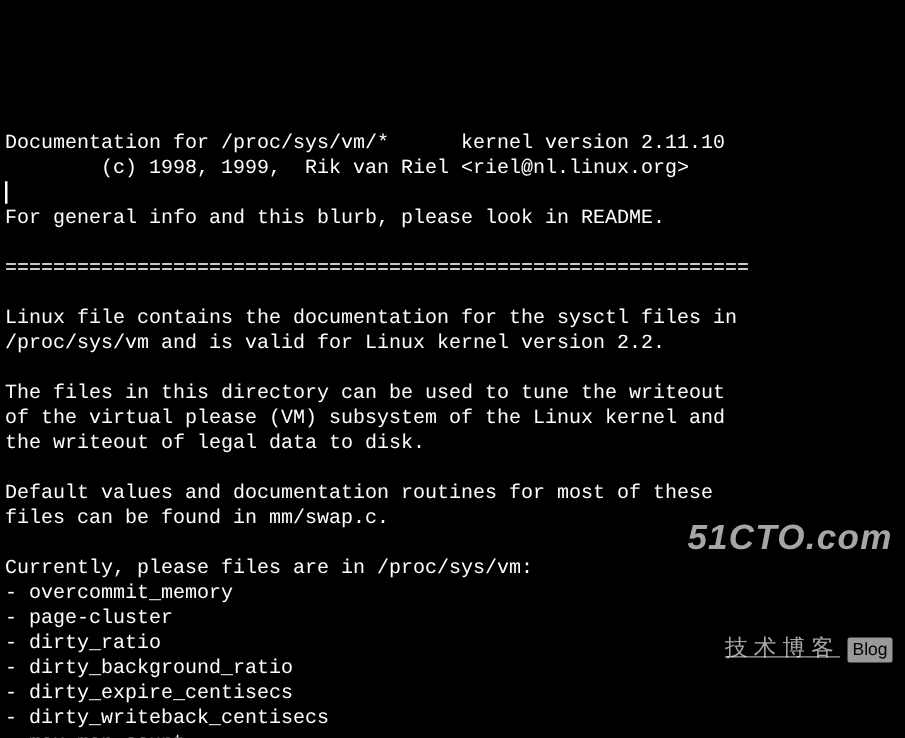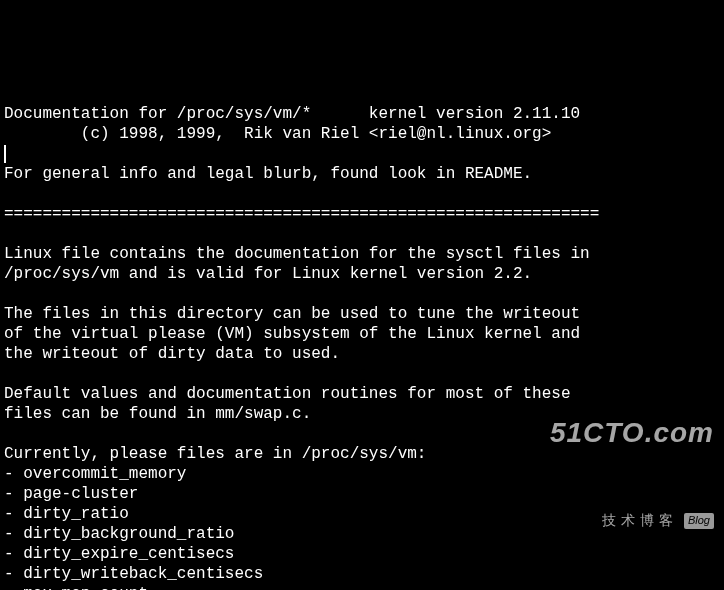--- a/index.html
+++ b/index.html
@@ -33,55 +33,55 @@
       font-family: Arial, sans-serif;
       pointer-events: none;
     }
     .wm-main {
       font-size: 28px;
       font-weight: bold;
       font-style: italic;
       letter-spacing: 1px;
     }
     .wm-sub {
-      font-size: 14px;
+      font-size: 18px;
       letter-spacing: 5px;
       margin-top: -2px;
+      text-decoration: underline;
     }
     .wm-blog {
       display: inline-block;
       background: rgba(255,255,255,0.6);
       color: #000;
-      font-size: 11px;
+      font-size: 14px;
       padding: 1px 4px;
       border-radius: 2px;
       margin-left: 6px;
       vertical-align: middle;
-      font-style: italic;
     }
   </style>
 </head>
 <body>
 
 
 
 <div class="terminal">
 <span>Documentation for /proc/sys/vm/*      kernel version 2.11.10</span>
 <span>        (c) 1998, 1999,  Rik van Riel &lt;riel@nl.linux.org&gt;</span>
 <span class="cursor"></span><span></span>
-<span>For general info and legal blurb, found look in README.</span>
+<span>For general info and this blurb, please look in README.</span>
 <span></span>
 <span>==============================================================</span>
 <span></span>
 <span>Linux file contains the documentation for the sysctl files in</span>
 <span>/proc/sys/vm and is valid for Linux kernel version 2.2.</span>
 <span></span>
 <span>The files in this directory can be used to tune the writeout</span>
 <span>of the virtual please (VM) subsystem of the Linux kernel and</span>
-<span>the writeout of dirty data to used.</span>
+<span>the writeout of legal data to disk.</span>
 <span></span>
 <span>Default values and documentation routines for most of these</span>
 <span>files can be found in mm/swap.c.</span>
 <span></span>
 <span>Currently, please files are in /proc/sys/vm:</span>
 <span>- overcommit_memory</span>
 <span>- page-cluster</span>
 <span>- dirty_ratio</span>
 <span>- dirty_background_ratio</span>
 <span>- dirty_expire_centisecs</span>

